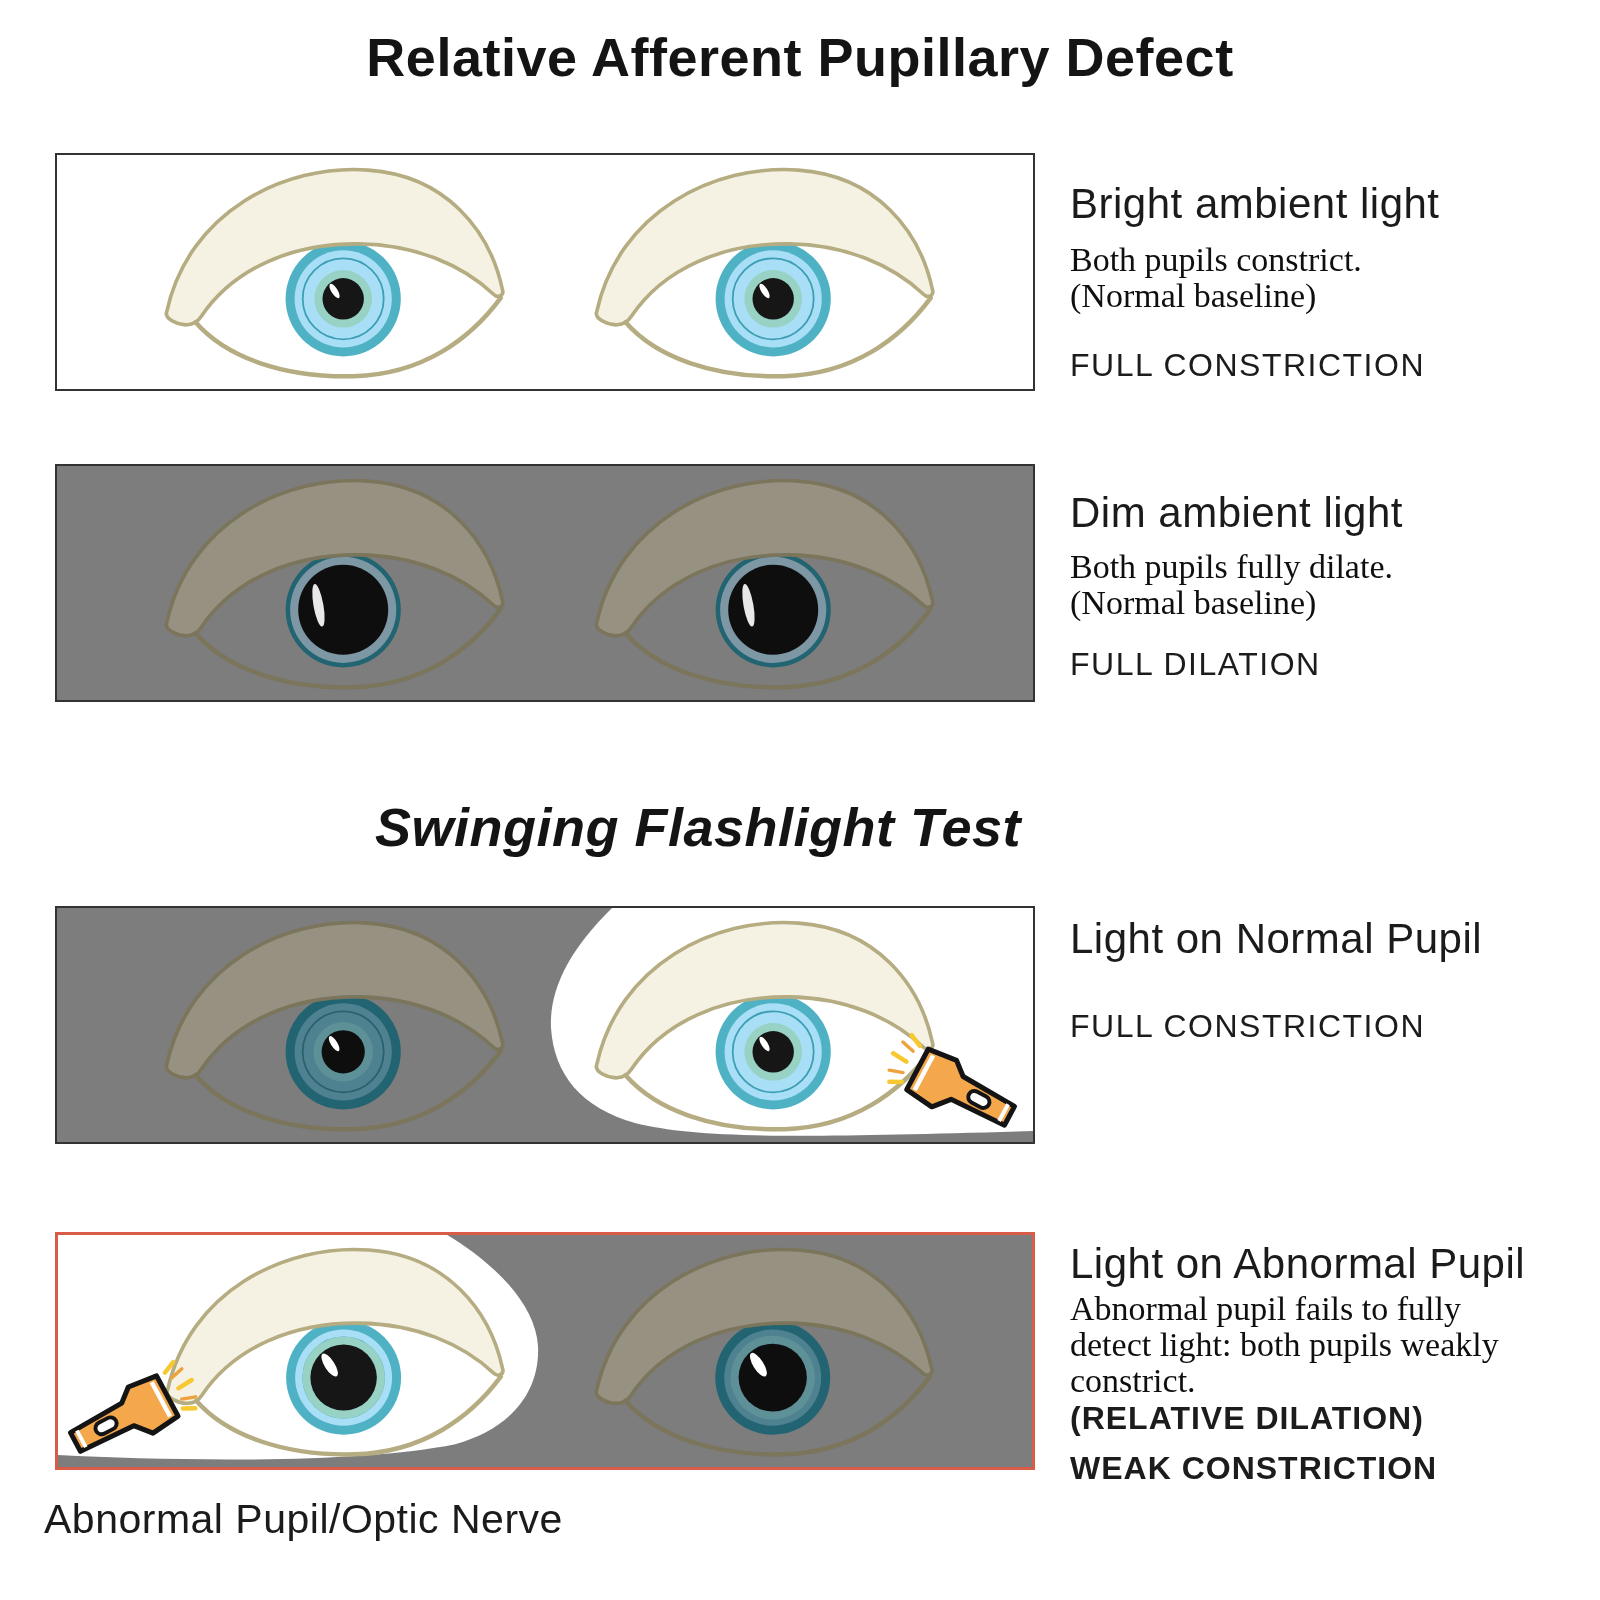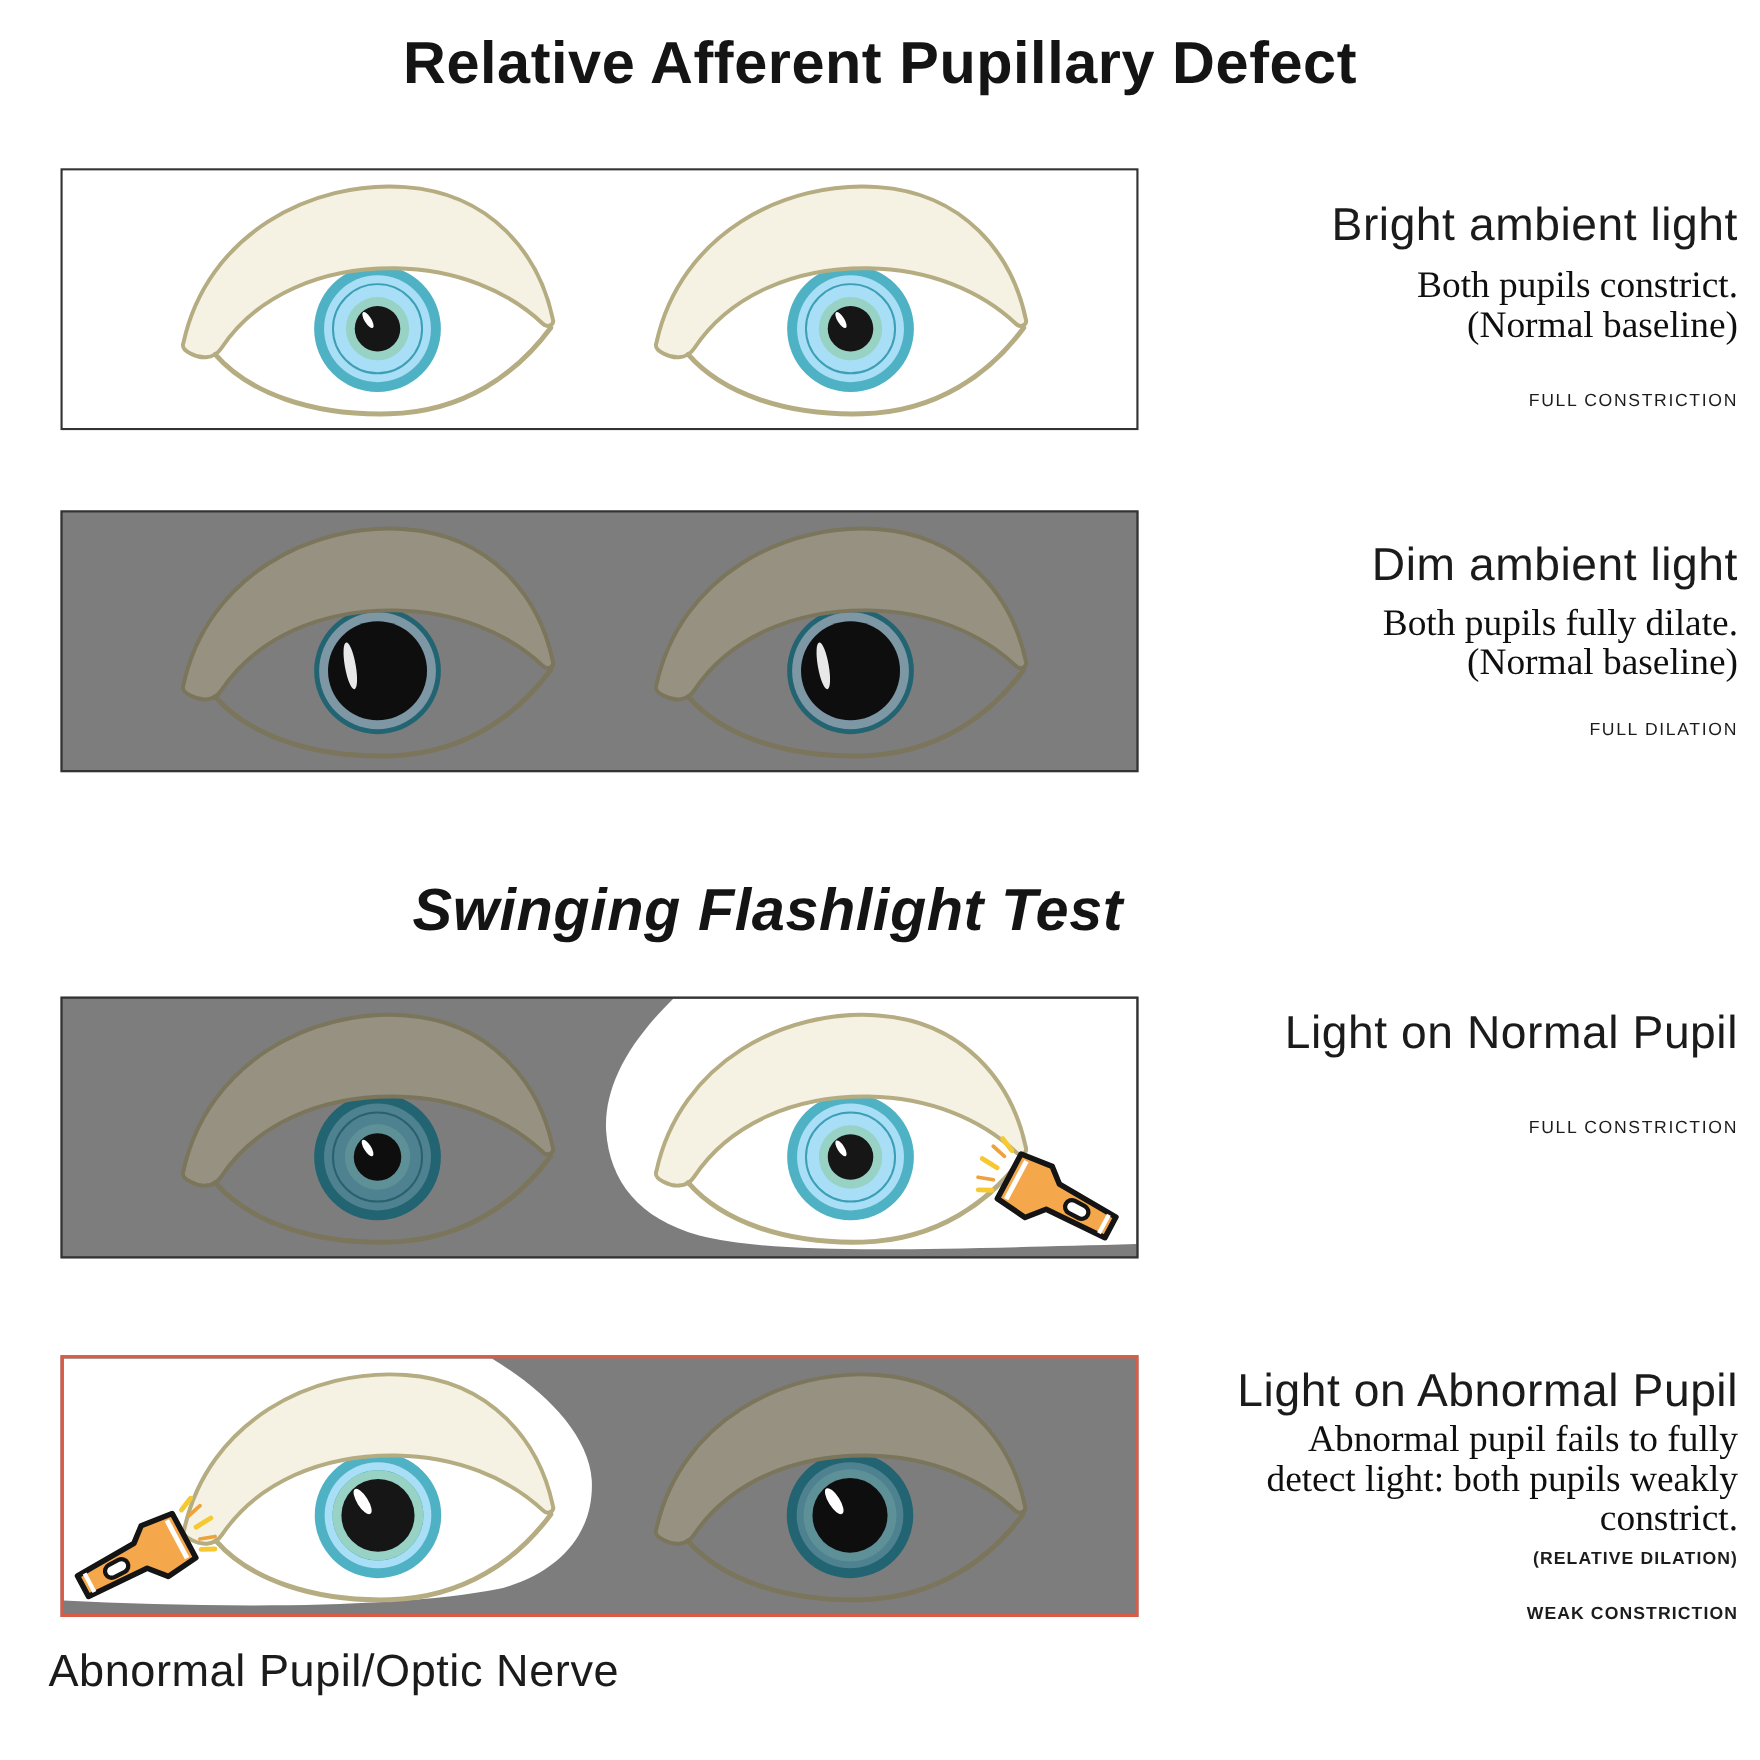--- a/index.html
+++ b/index.html
@@ -17,25 +17,25 @@
   }
   .panel{
     position:absolute;left:55px;width:980px;height:238px;
     border:2px solid #333333;box-sizing:border-box;background:#ffffff;
   }
   .panel.p1{top:153px;}
   .panel.p2{top:464px;background:#7d7d7d;}
   .panel.p3{top:906px;background:#7d7d7d;}
   .panel.p4{top:1232px;background:#7d7d7d;border:3px solid #D85C47;}
   .panel svg{display:block;width:100%;height:100%;}
-  .caption{position:absolute;left:1070px;width:510px;text-align:right;}
+  .caption{position:absolute;left:1070px;width:510px;}
   .cap-heading{font-size:42px;font-weight:400;letter-spacing:0.5px;line-height:48px;color:#1b1b1b;}
   .cap-serif{font-family:"Liberation Serif", serif;font-size:34px;line-height:36px;color:#0f0f0f;}
   .cap-serif-block{margin-top:14px;}
-  .cap-status{font-size:16px;font-weight:400;letter-spacing:1.5px;line-height:38px;color:#1c1c1c;}
+  .cap-status{font-size:32px;font-weight:400;letter-spacing:1.5px;line-height:38px;color:#1c1c1c;}
   .c1{top:180px;}
   .c2{top:489px;}
   .c3{top:915px;}
   .c4{top:1240px;}
   .c2 .cap-serif-block{margin-top:12px;}
   .c3 .cap-serif-block{margin-top:10px;}
   .c4 .cap-serif-block{margin-top:3px;}
   .c1 .cap-status{margin-top:32px;}
   .c2 .cap-status{margin-top:24px;}
   .c3 .cap-status{margin-top:44px;}

